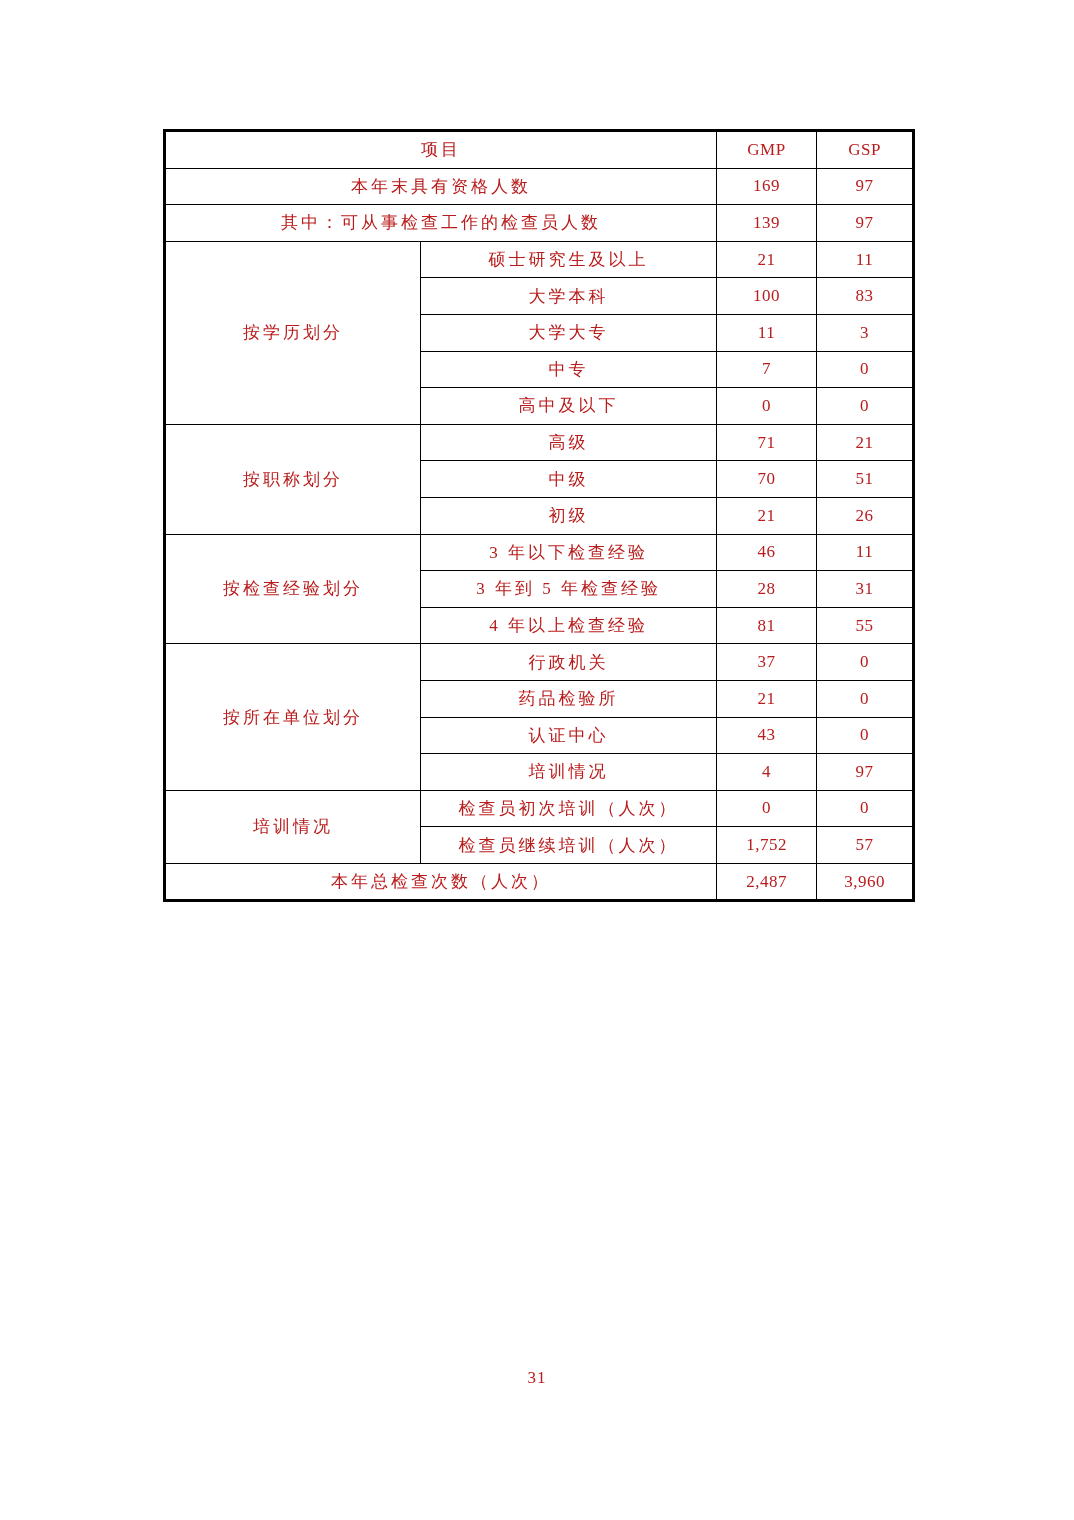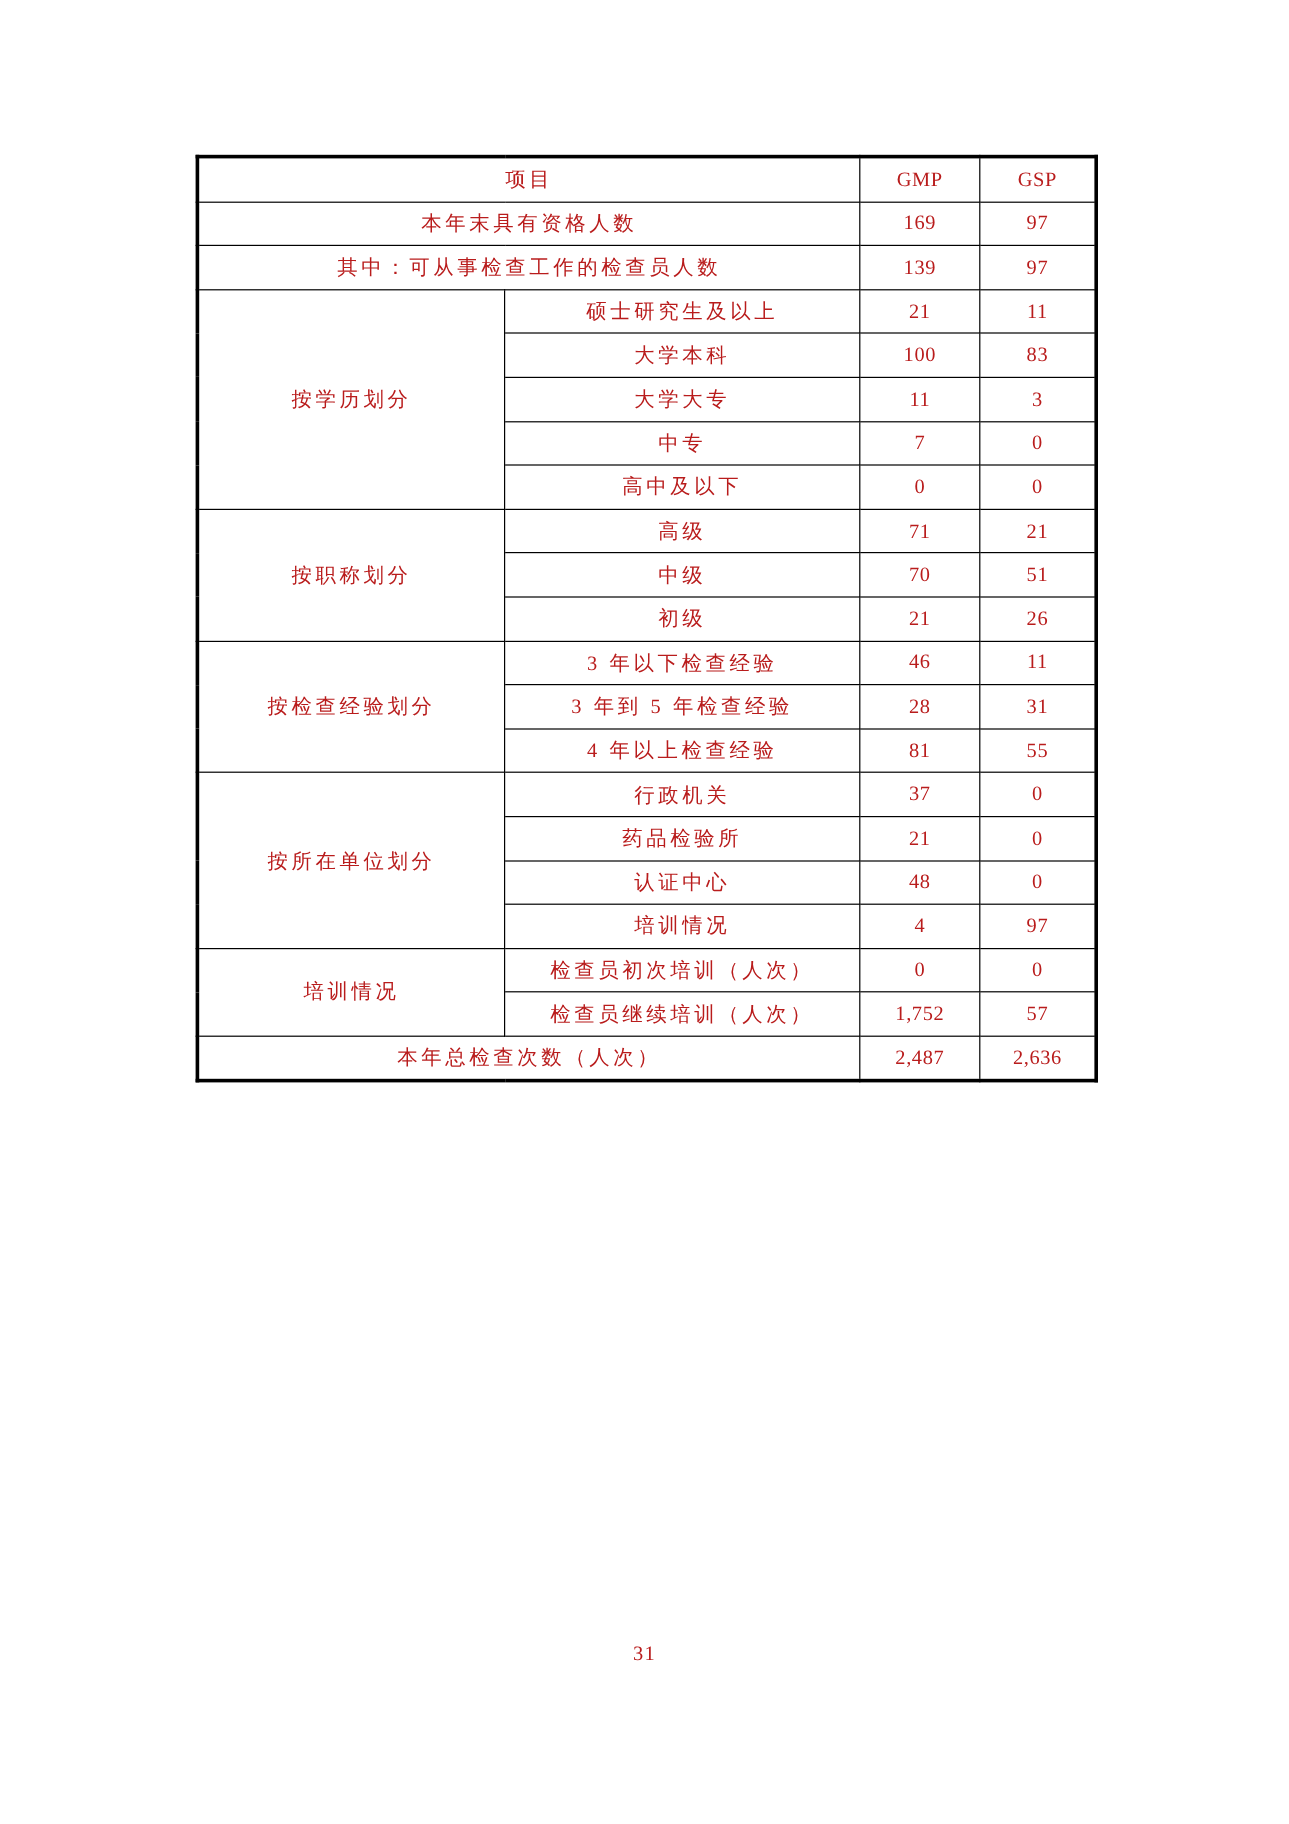--- a/index.html
+++ b/index.html
@@ -151,21 +151,21 @@
       <td class="num">37</td>
       <td class="num">0</td>
     </tr>
     <tr>
       <td class="zh">药品检验所</td>
       <td class="num">21</td>
       <td class="num">0</td>
     </tr>
     <tr>
       <td class="zh">认证中心</td>
-      <td class="num">48</td>
+      <td class="num">43</td>
       <td class="num">0</td>
     </tr>
     <tr>
       <td class="zh">培训情况</td>
       <td class="num">4</td>
       <td class="num">97</td>
     </tr>
 
     <tr>
       <td rowspan="2" class="zh">培训情况</td>
@@ -175,20 +175,20 @@
     </tr>
     <tr>
       <td class="zh">检查员继续培训（人次）</td>
       <td class="num">1,752</td>
       <td class="num">57</td>
     </tr>
 
     <tr>
       <td colspan="2" class="zh">本年总检查次数（人次）</td>
       <td class="num">2,487</td>
-      <td class="num">2,636</td>
+      <td class="num">3,960</td>
     </tr>
   </tbody>
     </table>
 
   <div class="page-number">31</div>
 
 </div>
 
 </body></html>

